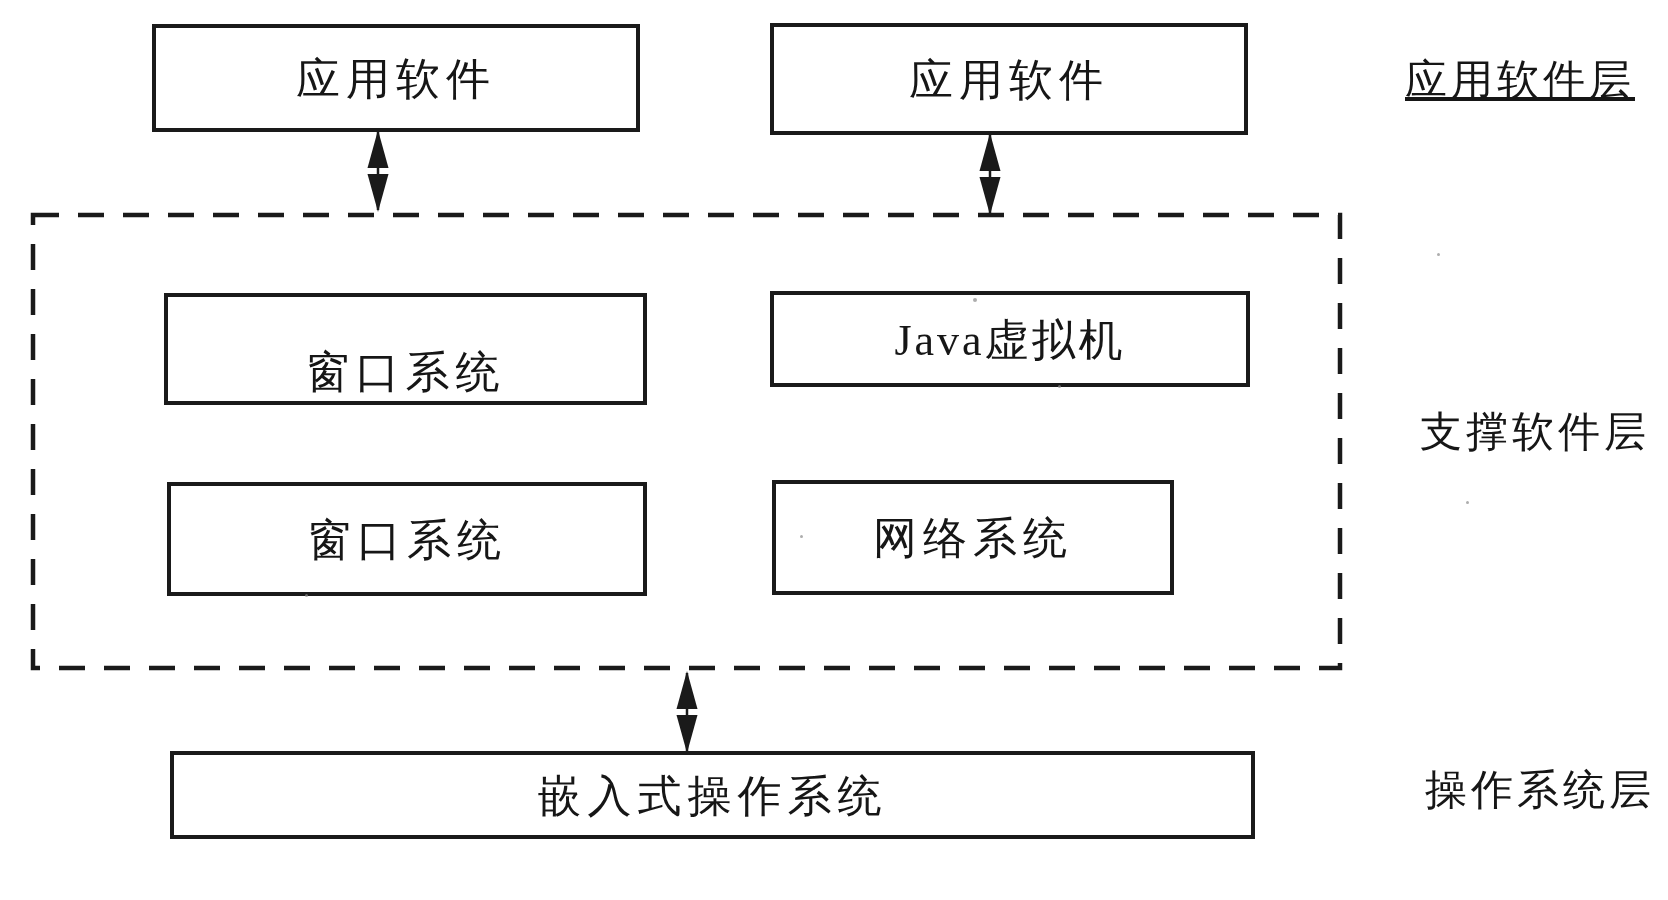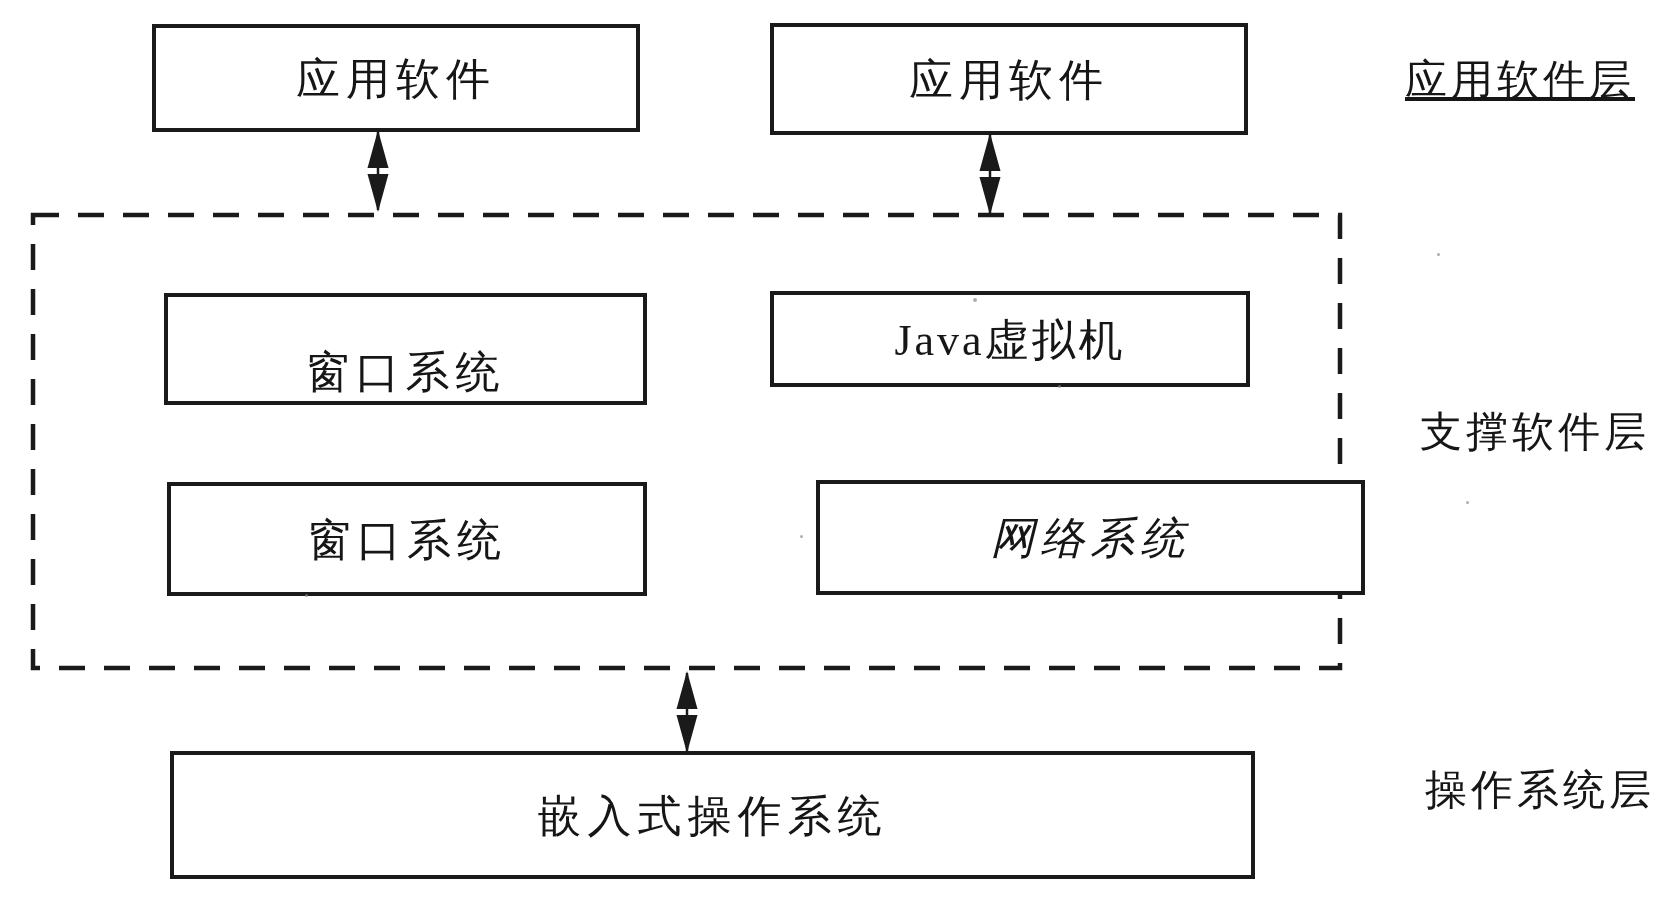--- a/index.html
+++ b/index.html
@@ -24,22 +24,22 @@
     letter-spacing: 6px;
     white-space: nowrap;
   }
   .box span { transform: translateY(1px); }
 
   .app-box-1 { left: 152px; top: 24px;  width: 488px;  height: 108px; }
   .app-box-2 { left: 770px; top: 23px;  width: 478px;  height: 112px; }
   .win-box   { left: 164px; top: 293px; width: 483px;  height: 112px; align-items: flex-end; }
   .java-box  { left: 770px; top: 291px; width: 480px;  height: 96px; letter-spacing: 3px; }
   .db-box    { left: 167px; top: 482px; width: 480px;  height: 114px; }
-  .net-box   { left: 816px; top: 480px; width: 549px;  height: 115px; font-style: italic; }
-  .os-box    { left: 170px; top: 751px; width: 1085px; height: 128px; }
+  .net-box   { left: 772px; top: 480px; width: 402px;  height: 115px; }
+  .os-box    { left: 170px; top: 751px; width: 1085px; height: 88px; }
 
   .dashed-frame {
     position: absolute;
     left: 30px; top: 212px;
     width: 1313px; height: 459px;
   }
 
   .layer-label {
     position: absolute;
     width: 280px;

